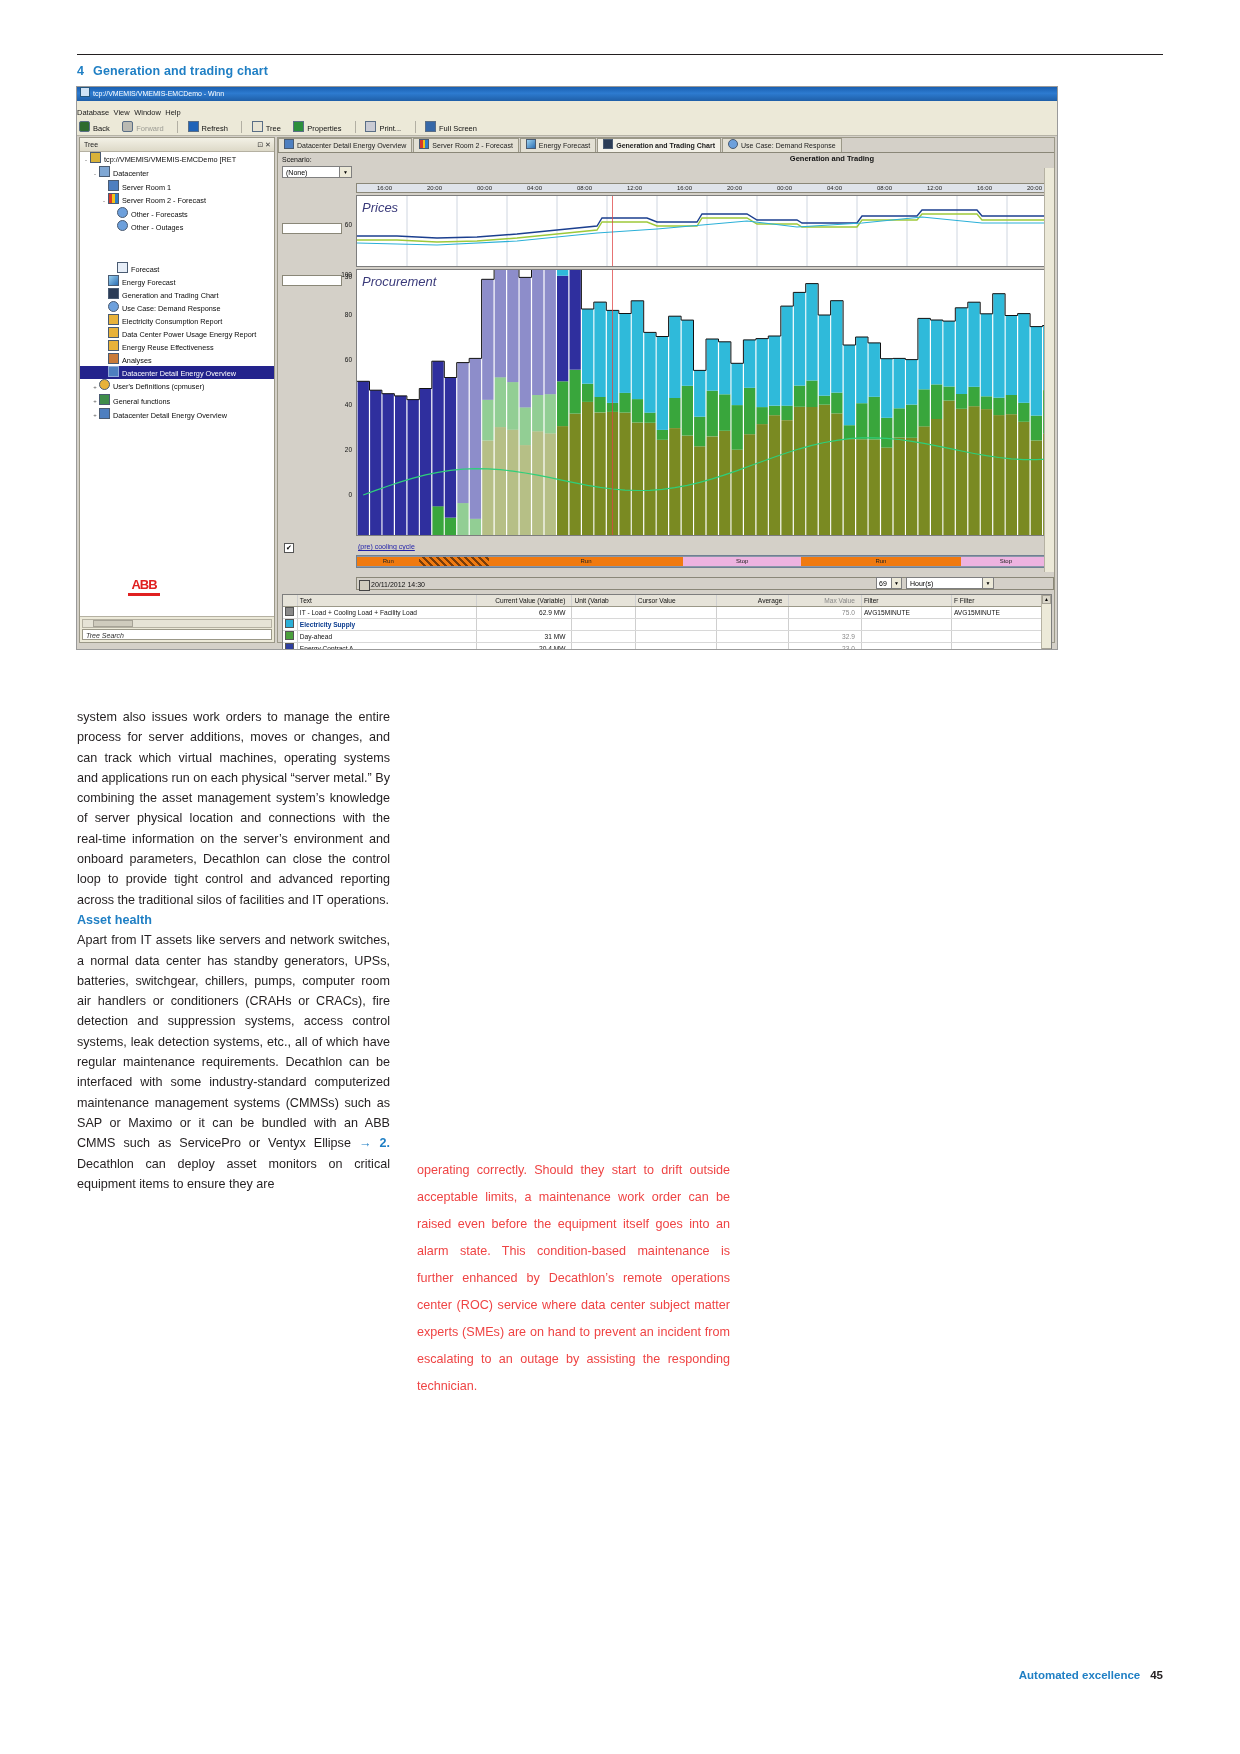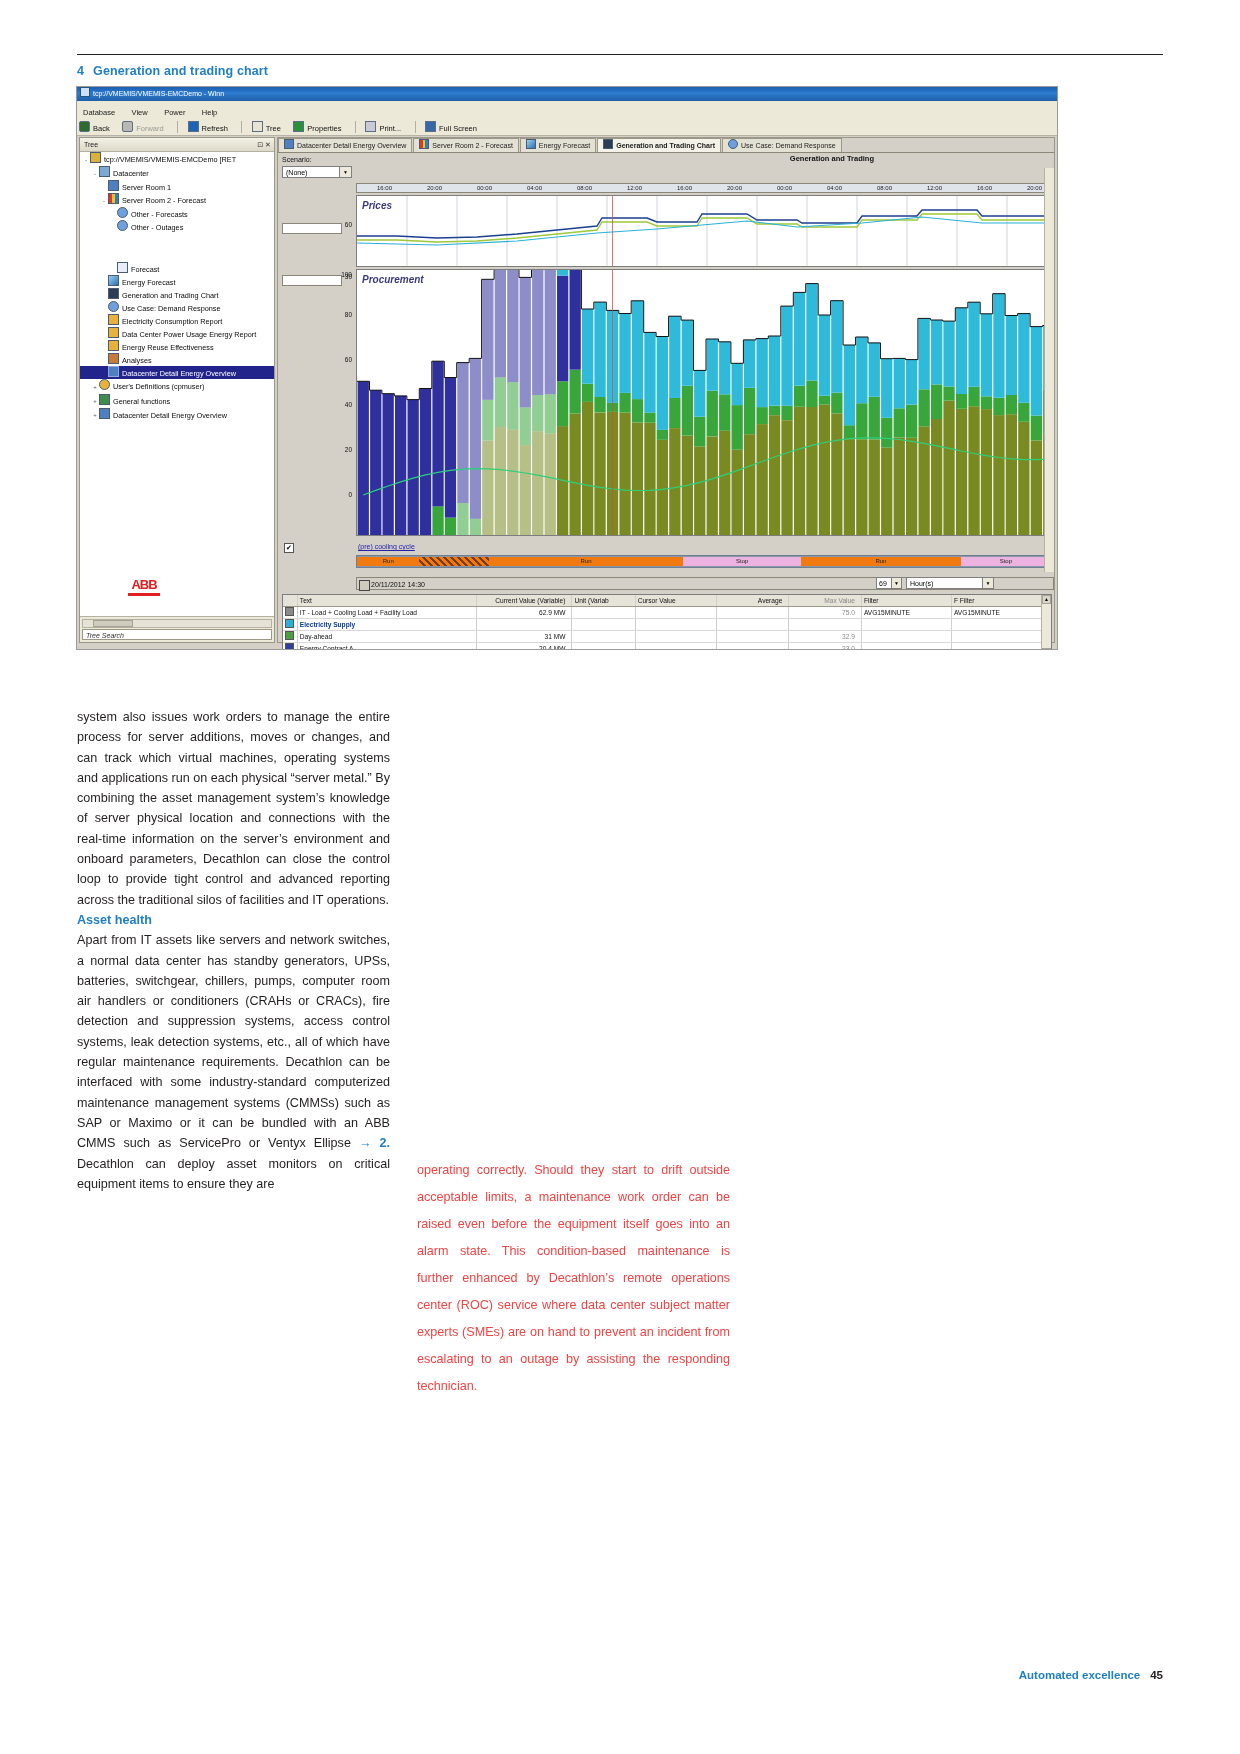--- a/index.html
+++ b/index.html
@@ -17,21 +17,21 @@
   .shot{position:absolute;left:77px;top:87px;width:980px;height:562px;background:#d4d0c8;overflow:hidden;
         box-shadow:0 0 0 1px #9a9a9a;}
 
   
   .titlebar{position:absolute;left:0;top:0;width:980px;height:14px;
             background:linear-gradient(to bottom,#1a5fb0 0%,#2d7bd0 45%,#1f5fa8 100%);
             color:#fff;font-size:7px;line-height:14px;padding-left:3px;box-sizing:border-box;white-space:nowrap;}
   .titlebar .tico{display:inline-block;width:8px;height:8px;background:#cfe2f5;border:1px solid #24567f;vertical-align:-1px;margin-right:3px;}
 
   .menubar{position:absolute;left:0;top:14px;width:980px;height:16px;background:#ece9d8;border-bottom:1px solid #c6c3b6;}
-  .menubar span{display:inline-block;font-size:7.5px;line-height:16px;padding:0 6px;color:#1b1b1b;}
+  .menubar span{display:inline-block;font-size:7.5px;line-height:16px;padding:0 0;color:#1b1b1b;}
 
   .toolbar{position:absolute;left:0;top:30px;width:980px;height:18px;background:#ece9d8;border-bottom:1px solid #b6b3a6;}
   .tbtn{display:inline-block;font-size:7.5px;line-height:18px;padding:0 6px 0 2px;color:#111;white-space:nowrap;}
   .tbtn.dim{color:#9b9b94;}
   .tbtn i{display:inline-block;width:9px;height:9px;margin-right:3px;vertical-align:-1px;border:1px solid #5a6e86;}
   .i-back{background:#2f6b2f;border-radius:2px;}
   .i-fwd{background:#b9b9b2;border-radius:2px;}
   .i-refresh{background:#1f63b8;}
   .i-tree{background:#e8e4d4;}
   .i-prop{background:#2c8f3c;}
@@ -85,21 +85,21 @@
   .scenario-sel .arw{position:absolute;right:0;top:0;width:11px;height:10px;background:#ece9d8;border-left:1px solid #7f7f7f;text-align:center;font-size:5px;line-height:10px;}
 
   .numbox{position:absolute;width:60px;height:11px;background:#fff;border:1px solid #8a8778;box-sizing:border-box;}
   .nb1{left:4px;top:70px;}
   .nb2{left:4px;top:122px;}
 
   
   .panel{position:absolute;left:78px;background:#fff;border:1px solid #7d7d7d;overflow:hidden;}
   .p-prices{top:42px;right:2px;height:70px;}
   .p-proc{top:116px;right:2px;height:265px;}
-  .panel-label{position:absolute;left:5px;top:4px;font-size:10px;font-weight:bold;color:#3a3a7a;font-style:italic;z-index:5;}
+  .panel-label{position:absolute;left:5px;top:4px;font-size:13px;font-weight:normal;color:#3a3a7a;font-style:italic;z-index:5;}
   .axisbar{position:absolute;left:78px;right:2px;height:10px;background:#dfe3ea;border:1px solid #8a8778;box-sizing:border-box;font-size:6px;color:#222;}
   .ab-top{top:30px;}
   .axisbar span{position:absolute;top:0;line-height:9px;}
   .yax{position:absolute;left:40px;width:34px;text-align:right;font-size:6.5px;color:#111;}
 
   .cursorline{position:absolute;top:0;bottom:0;width:1px;background:#d44;opacity:.75;}
 
   .coolrow{position:absolute;left:78px;right:2px;top:402px;height:13px;border:1px solid #6f7f92;box-sizing:border-box;background:#8a97a8;}
   .seg{position:absolute;top:1px;height:9px;font-size:6px;line-height:9px;text-align:center;color:#222;}
   .seg.run{background:#f07a10;}
@@ -166,21 +166,21 @@
 
   <div class="shot">
 
     <div class="titlebar">
       <span class="tico"></span><span>tcp://VMEMIS/VMEMIS-EMCDemo - Winn</span>
     </div>
 
     <div class="menubar">
       <span>Database</span>
       <span>View</span>
-      <span>Power</span>
+      <span>Window</span>
       <span>Help</span>
     </div>
 
     <div class="toolbar">
       <span class="tbtn"><i class="i-back"></i><span>Back</span></span>
       <span class="tbtn dim"><i class="i-fwd"></i><span>Forward</span></span>
       <span class="tsep"></span>
       <span class="tbtn"><i class="i-refresh"></i><span>Refresh</span></span>
       <span class="tsep"></span>
       <span class="tbtn"><i class="i-tree"></i><span>Tree</span></span>

